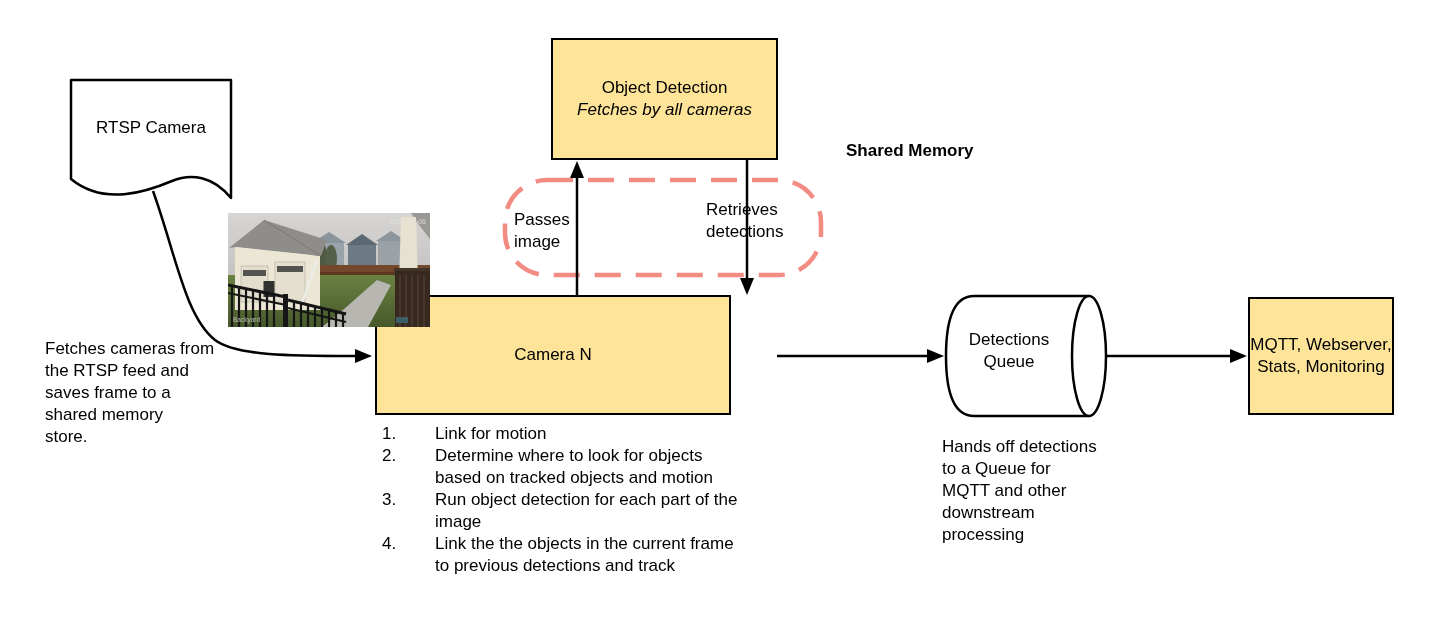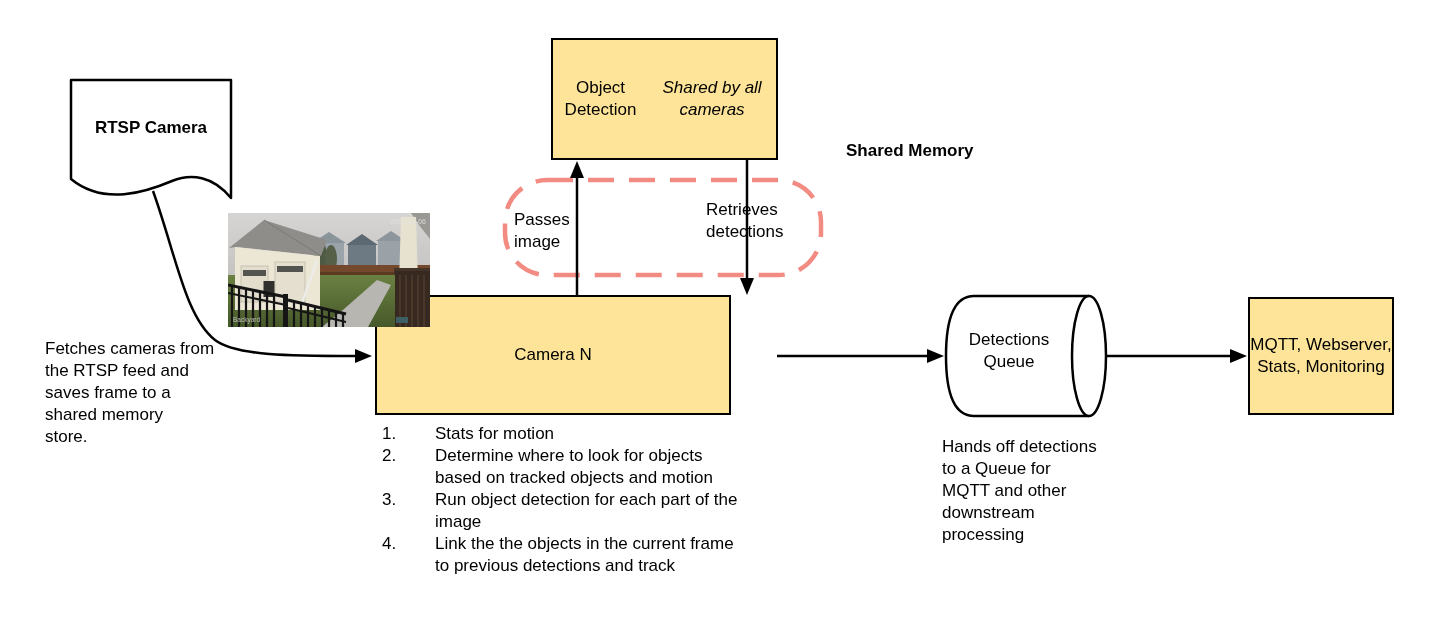--- a/index.html
+++ b/index.html
@@ -4,21 +4,21 @@
 <style>
   * { margin:0; padding:0; box-sizing:border-box; }
   html,body { background:#ffffff; }
   .canvas {
     position:relative; width:1448px; height:625px; background:#ffffff;
     font-family:"Liberation Sans", sans-serif; color:#000; overflow:hidden;
   }
   .layer { position:absolute; left:0; top:0; z-index:1; }
   .node {
     position:absolute; background:#FDE498; border:2px solid #000;
-    display:flex; flex-direction:row; align-items:center; justify-content:center;
+    display:flex; flex-direction:column; align-items:center; justify-content:center;
     text-align:center; font-size:17px; line-height:22px; z-index:2;
   }
   .subtitle { font-style:italic; }
   .txt { position:absolute; font-size:17px; line-height:22px; z-index:4; }
   .preline { white-space:pre-line; }
   .bold { font-weight:bold; }
   .center { text-align:center; }
   .photo { position:absolute; left:228px; top:213px; width:202px; height:114px; z-index:3; }
   .steps { position:absolute; left:382px; top:423px; z-index:4; font-size:17px; line-height:22px; }
   .step-row { display:flex; }
@@ -50,21 +50,21 @@
 
     <path d="M 1089 296 H 974 Q 946 296 946 356 Q 946 416 974 416 H 1089" fill="#ffffff" stroke="#000" stroke-width="2.5"></path>
     <ellipse cx="1089" cy="356" rx="17" ry="60" fill="#ffffff" stroke="#000" stroke-width="2.5"></ellipse>
 
     <line x1="1106" y1="356" x2="1231" y2="356" stroke="#000" stroke-width="2.5"></line>
     <polygon points="1247,356 1230,349 1230,363" fill="#000"></polygon>
   </svg>
 
   <div class="node" style="left:551px; top:38px; width:227px; height:122px;">
     <div>Object Detection</div>
-    <div class="subtitle">Shared by all cameras</div>
+    <div class="subtitle">Fetches by all cameras</div>
   </div>
 
   <div class="node" style="left:375px; top:295px; width:356px; height:120px;">
     <div>Camera N</div>
   </div>
 
   <div class="node" style="left:1248px; top:297px; width:146px; height:118px;">
     <div class="preline">MQTT, Webserver,
 Stats, Monitoring</div>
   </div>
@@ -145,21 +145,21 @@
         <line x1="94" y1="95.2" x2="94" y2="114" stroke-width="2.2"></line>
         <line x1="101" y1="96.9" x2="101" y2="114" stroke-width="2.2"></line>
         <line x1="108" y1="98.6" x2="108" y2="114" stroke-width="2.2"></line>
         <line x1="115" y1="100.3" x2="115" y2="114" stroke-width="2.2"></line>
       </g>
       <text x="198" y="11" text-anchor="end" font-size="7" fill="#E3E2DE" opacity="0.85">2018-03-06</text>
       <text x="5" y="109" font-size="6.5" fill="#DDDDDA" opacity="0.8">Backyard</text>
     </svg>
   </div>
 
-  <div class="txt center" style="left:70px; top:117px; width:162px;font-weight:bold;">RTSP Camera</div>
+  <div class="txt center" style="left:70px; top:117px; width:162px;">RTSP Camera</div>
 
   <div class="txt center preline" style="left:944px; top:329px; width:130px;">Detections
 Queue</div>
 
   <div class="txt preline" style="left:514px; top:209px;">Passes
 image</div>
 
   <div class="txt preline" style="left:706px; top:199px;">Retrieves
 detections</div>
 
@@ -175,21 +175,21 @@
 
   <div class="txt preline" style="left:942px; top:436px; width:195px;">Hands off detections
 to a Queue for
 MQTT and other
 downstream
 processing</div>
 
   <div class="steps">
     <div class="step-row">
       <span class="step-num">1.</span>
-      <span class="step-text">Stats for motion</span>
+      <span class="step-text">Link for motion</span>
     </div>
     <div class="step-row">
       <span class="step-num">2.</span>
       <span class="step-text">Determine where to look for objects
 based on tracked objects and motion</span>
     </div>
     <div class="step-row">
       <span class="step-num">3.</span>
       <span class="step-text">Run object detection for each part of the
 image</span>

